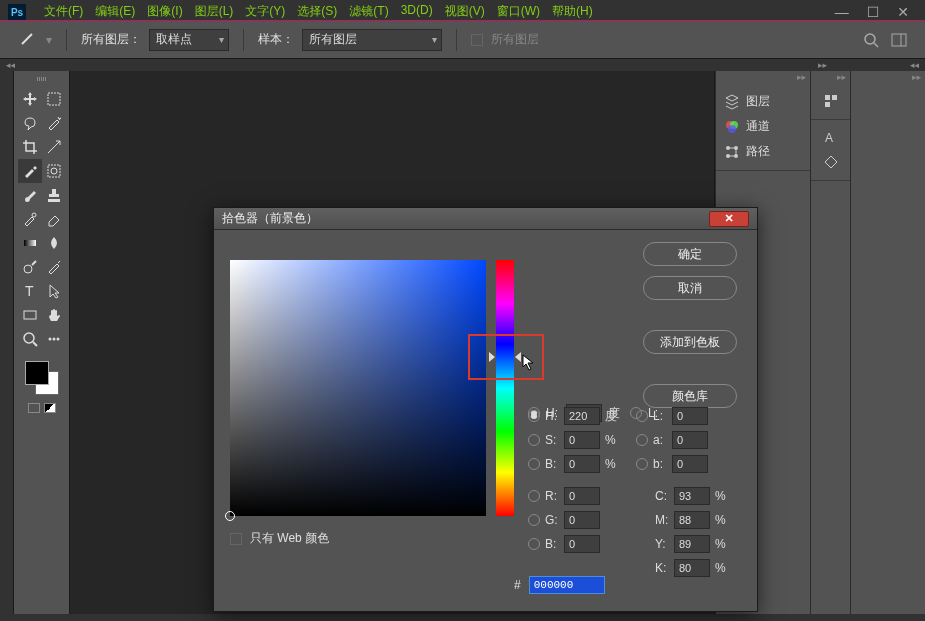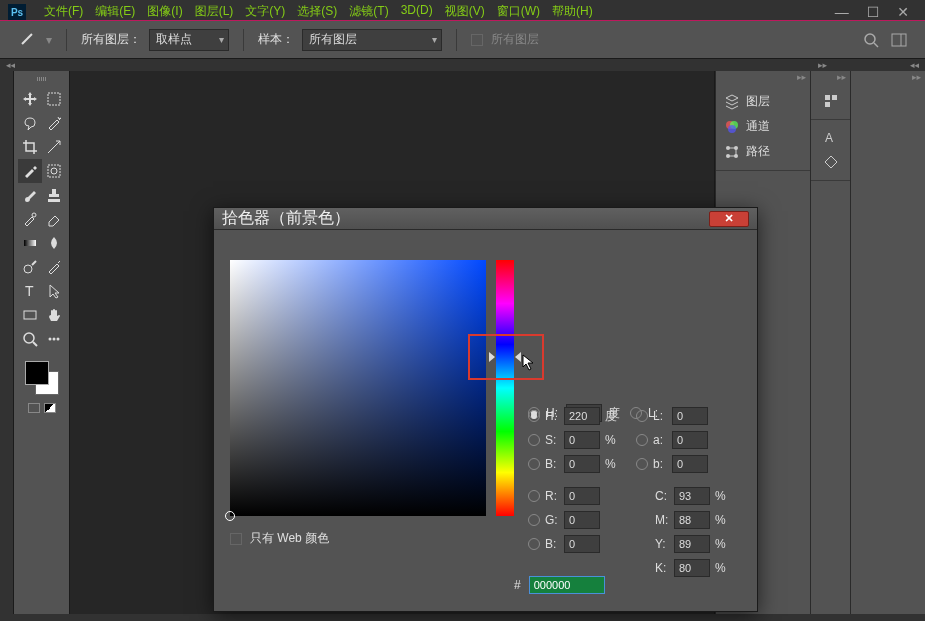--- a/index.html
+++ b/index.html
@@ -53,21 +53,21 @@
 .panel-header { height: 12px; display: flex; justify-content: flex-end; padding-right: 4px; color: #888; font-size: 9px; align-items: center; }
 .panel-group { padding: 6px 8px; border-bottom: 1px solid #3a3a3a; }
 .panel-row { display: flex; align-items: center; gap: 6px; padding: 4px 0; cursor: pointer; }
 .panel-icon { width: 16px; height: 16px; display: flex; align-items: center; justify-content: center; color: #ccc; }
 .panel-label { font-size: 12px; color: #ddd; }
 .panel-col.c2 .panel-row { justify-content: center; }
 
 
 .dialog { position: absolute; left: 143px; top: 136px; width: 545px; height: 405px; background: #535353; border: 1px solid #1a1a1a; box-shadow: 0 4px 20px rgba(0,0,0,0.6); }
 .dialog-title { height: 22px; background: linear-gradient(#606060, #505050); display: flex; align-items: center; padding: 0 8px; border-bottom: 1px solid #2a2a2a; }
-.dialog-title-text { font-size: 16px; color: #eee; }
+.dialog-title-text { font-size: 12px; color: #eee; }
 .dialog-close { margin-left: auto; width: 40px; height: 16px; background: #c94036; border: 1px solid #7a1f18; border-radius: 2px; display: flex; align-items: center; justify-content: center; color: #fff; font-size: 11px; font-weight: bold; cursor: pointer; }
 .dialog-body { padding: 12px 16px; position: relative; height: calc(100% - 22px); }
 
 .color-field { position: absolute; left: 16px; top: 30px; width: 256px; height: 256px; background: linear-gradient(to top, #000, transparent), linear-gradient(to right, #fff, #0048ff); cursor: crosshair; }
 .color-field-marker { position: absolute; left: 0; bottom: 0; width: 10px; height: 10px; border: 1px solid #fff; border-radius: 50%; transform: translate(-5px, 5px); }
 
 .hue-strip { position: absolute; left: 282px; top: 30px; width: 18px; height: 256px; background: linear-gradient(to bottom, #f00 0%, #f0f 17%, #00f 33%, #0ff 50%, #0f0 67%, #ff0 83%, #f00 100%); }
 .hue-arrow-l { position: absolute; left: 275px; top: 122px; width: 0; height: 0; border-top: 5px solid transparent; border-bottom: 5px solid transparent; border-left: 6px solid #ddd; }
 .hue-arrow-r { position: absolute; left: 301px; top: 122px; width: 0; height: 0; border-top: 5px solid transparent; border-bottom: 5px solid transparent; border-right: 6px solid #ddd; }
 
@@ -81,21 +81,21 @@
 
 .color-inputs { position: absolute; left: 314px; top: 174px; display: grid; grid-template-columns: auto auto auto auto auto auto; gap: 6px 6px; align-items: center; font-size: 12px; }
 .radio { width: 12px; height: 12px; border: 1px solid #888; border-radius: 50%; display: inline-block; position: relative; cursor: pointer; }
 .radio.checked::after { content: ""; position: absolute; width: 6px; height: 6px; background: #ddd; border-radius: 50%; left: 2px; top: 2px; }
 .ci-label { color: #ddd; width: 14px; }
 .ci-input { width: 36px; height: 18px; background: #3f3f3f; border: 1px solid #2a2a2a; color: #ddd; padding: 0 4px; font-size: 11px; }
 .ci-unit { color: #ddd; width: 16px; }
 
 .hex-row { position: absolute; left: 300px; top: 346px; display: flex; align-items: center; gap: 8px; }
 .hex-input { width: 76px; height: 18px; background: #3f3f3f; border: 1px solid #4a90d9; color: #fff; padding: 0 4px; font-size: 11px; }
-.hex-input.sel { background: #15803d; }
+.hex-input.sel { background: #1d4ed8; font-family: Liberation Mono, monospace; }
 
 .webonly { position: absolute; left: 16px; top: 300px; display: flex; align-items: center; gap: 8px; }
 
 .highlight-box { position: absolute; left: 254px; top: 104px; width: 76px; height: 46px; border: 2px solid #d93a2e; pointer-events: none; }
 .cursor-arrow { position: absolute; left: 308px; top: 124px; pointer-events: none; }
 .cursor-arrow svg { width: 14px; height: 18px; }
 </style>
 </head>
 <body>
 
@@ -330,20 +330,28 @@
       </div>
       <div class="dialog-body">
         <div class="color-field">
           <div class="color-field-marker"></div>
         </div>
         <div class="hue-strip"></div>
         <div class="hue-arrow-l"></div>
         <div class="hue-arrow-r"></div>
 
 
+        <div class="dlg-buttons">
+          <div class="dlg-btn">确定</div>
+          <div class="dlg-btn">取消</div>
+          <div style="height:10px;"></div>
+          <div class="dlg-btn">添加到色板</div>
+          <div style="height:10px;"></div>
+          <div class="dlg-btn">颜色库</div>
+        </div>
 
         <div class="color-inputs">
 
           <span class="radio checked"></span>
           <span class="ci-label">H:</span>
           <input class="ci-input" value="220" style="">
           <span class="ci-unit">度</span>
           <span class="radio"></span>
           <span class="ci-label">L:</span>
 

